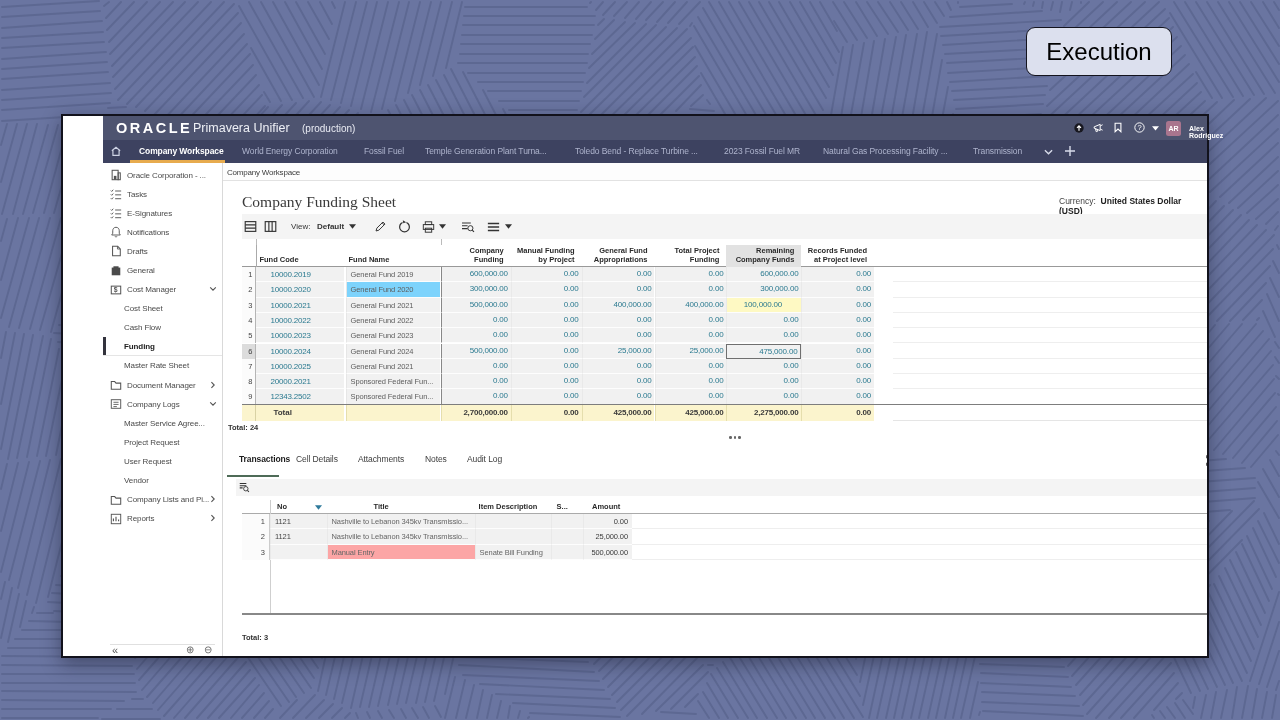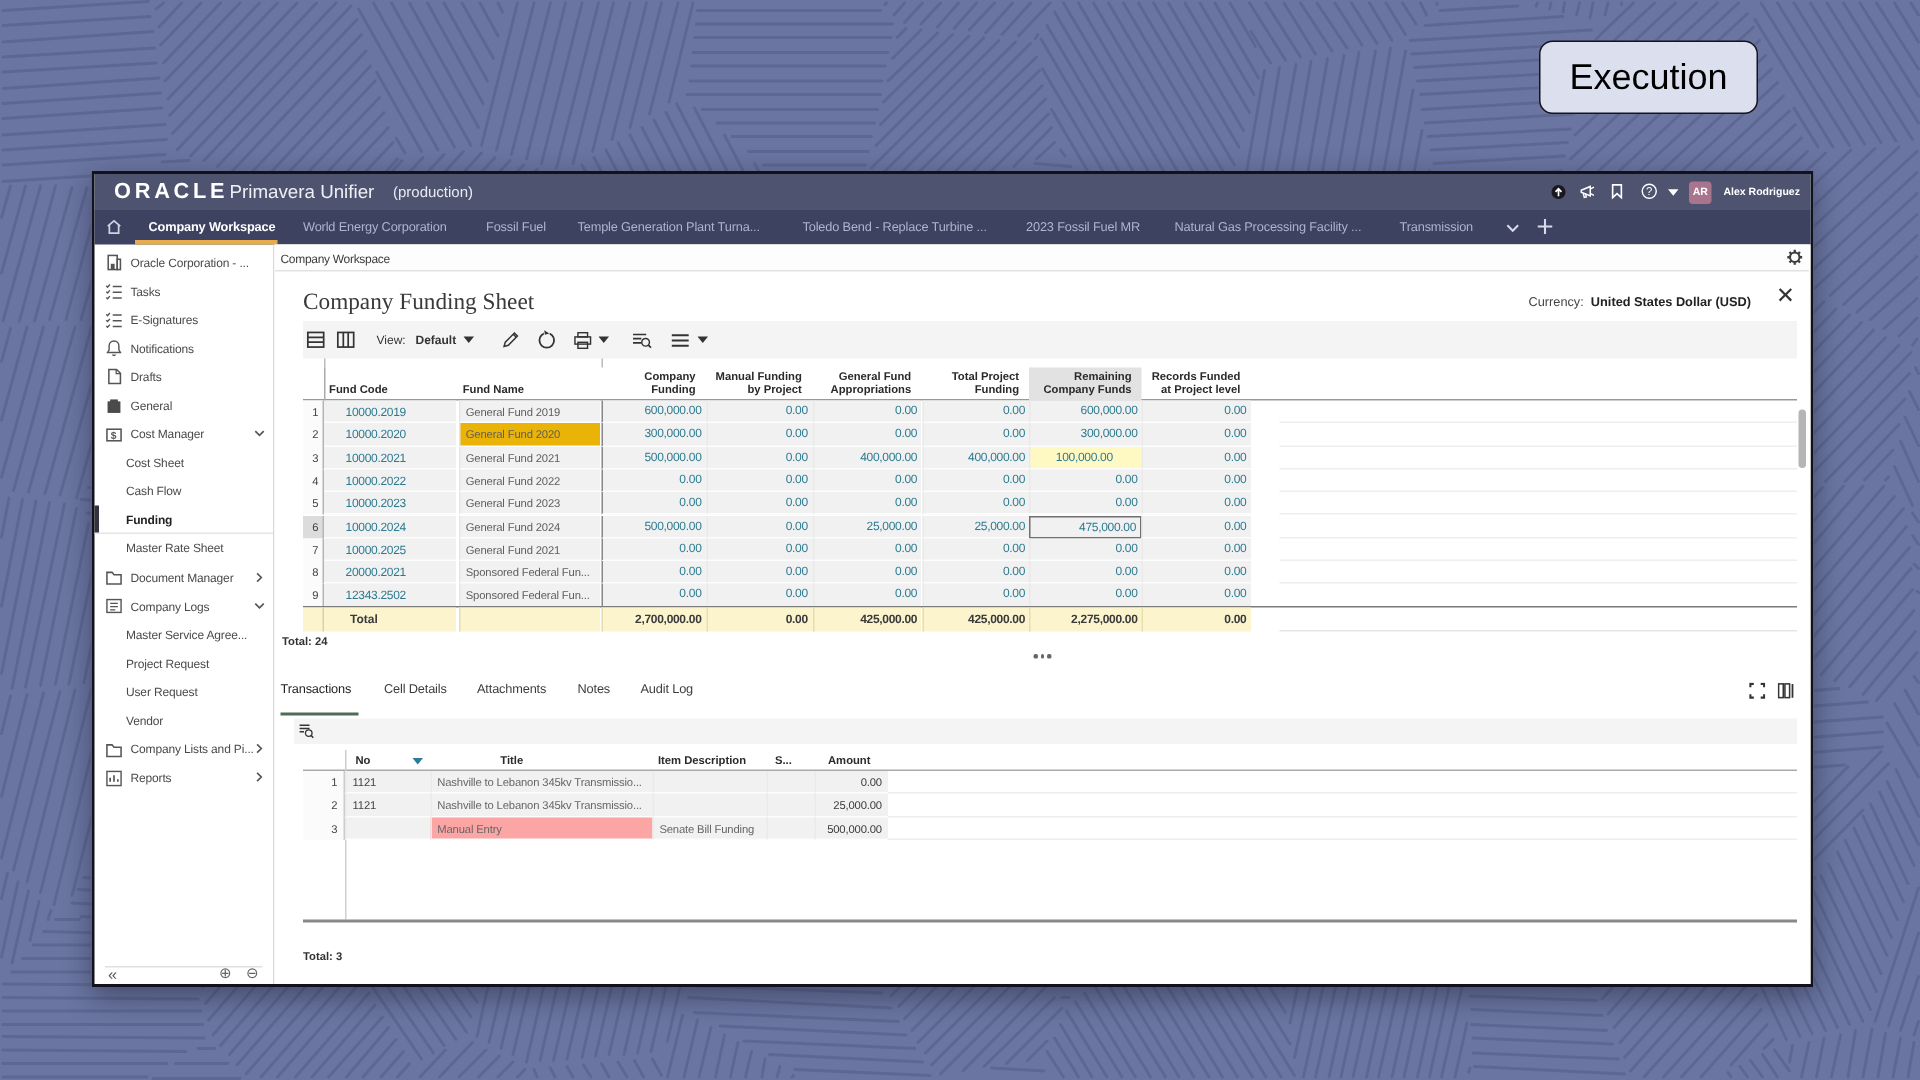--- a/index.html
+++ b/index.html
@@ -1,19 +1,19 @@
 <!DOCTYPE html>
 <html><head>
 <meta charset="utf-8">
 <style>
 * { margin:0; padding:0; box-sizing:border-box; }
 html,body { width:1280px; height:720px; overflow:hidden; font-family:"Liberation Sans",sans-serif; }
 .bg { position:absolute; left:0; top:0; z-index:0; }
 .exec { position:absolute; left:1026px; top:27px; width:146px; height:49px; background:#dce0ee; border:1.6px solid #14141e; border-radius:9px; z-index:2; display:flex; align-items:center; justify-content:center; font-size:24px; color:#000; }
-.win { position:absolute; left:61px; top:114px; width:1148px; height:544px; background:#fff; border:2px solid #12121c; z-index:1; box-shadow:0 6px 18px rgba(20,22,40,.45); }
+.win { position:absolute; left:61px; top:114px; width:1148px; height:544px; background:#fff; border:2px solid #12121c; z-index:1; box-shadow:0 6px 18px rgba(20,22,40,.45);padding-left:40px; }
 .topbar { height:24px; background:#4e5470; position:relative; color:#fff; }
 .tabbar { height:23px; background:#3d4260; position:relative; color:#aeb4cd; font-size:8.5px; }
 .tab { position:absolute; top:6px; white-space:nowrap; letter-spacing:-0.1px;}
 .mainrow { display:flex; height:493px; }
 .sidebar { width:120px; border-right:1px solid #d9d9d9; position:relative; font-size:8px; color:#4a4a4a; flex:none; letter-spacing:-0.1px;}
 .sitem { height:19.1px; display:flex; align-items:center; padding-left:7px; position:relative; white-space:nowrap; }
 .sitem .ic { width:12px; height:12px; margin-right:5px; flex:none; }
 .sitem.sub { padding-left:21px; }
 .chev { position:absolute; right:5px; top:5px; }
 .sitem.sel { font-weight:bold; color:#222; border-bottom:1px solid #e5e5e5; }
@@ -343,21 +343,21 @@
 <div class="abs" style="left:268.7px;top:0;width:70.9px;height:100%;background:#f1f1f1;border-bottom:1px solid #fdfdfd;border-left:1px solid #e9e9e9;font-size:8px;letter-spacing:-0.2px;color:#2b7a90;text-align:right;padding-right:3px;line-height:14.8px;">0.00</div>
 <div class="abs" style="left:339.6px;top:0;width:72.9px;height:100%;background:#f1f1f1;border-bottom:1px solid #fdfdfd;border-left:1px solid #e9e9e9;font-size:8px;letter-spacing:-0.2px;color:#2b7a90;text-align:right;padding-right:3px;line-height:14.8px;">0.00</div>
 <div class="abs" style="left:412.5px;top:0;width:71.9px;height:100%;background:#f1f1f1;border-bottom:1px solid #fdfdfd;border-left:1px solid #e9e9e9;font-size:8px;letter-spacing:-0.2px;color:#2b7a90;text-align:right;padding-right:3px;line-height:14.8px;">0.00</div>
 <div class="abs" style="left:484.4px;top:0;width:75.0px;height:100%;background:#f1f1f1;border-bottom:1px solid #fdfdfd;border-left:1px solid #e9e9e9;font-size:8px;letter-spacing:-0.2px;color:#2b7a90;text-align:right;padding-right:3px;line-height:14.8px;">600,000.00</div>
 <div class="abs" style="left:559.4px;top:0;width:72.6px;height:100%;background:#f1f1f1;border-bottom:1px solid #fdfdfd;border-left:1px solid #e9e9e9;font-size:8px;letter-spacing:-0.2px;color:#2b7a90;text-align:right;padding-right:3px;line-height:14.8px;">0.00</div>
 <div class="abs" style="left:651px;top:0;width:345px;height:100%;border-bottom:1px solid #eee;"></div>
 </div>
 <div class="abs" style="left:0;top:15.3px;width:996px;height:15.3px;">
 <div class="abs" style="left:0;top:0;width:14.4px;height:100%;background:#fbfbfb;border-right:1px solid #b5b5b5;font-size:7.5px;color:#444;text-align:right;padding-right:3px;line-height:15.3px;">2</div>
 <div class="abs" style="left:14.4px;top:0;width:88.1px;height:100%;background:#f1f1f1;border-bottom:1px solid #fdfdfd;font-size:8px;letter-spacing:-0.2px;color:#2b7a90;padding-left:14px;line-height:15.3px;">10000.2020</div>
-<div class="abs" style="left:103.5px;top:0;width:94.5px;height:100%;background:#eab308;border-bottom:1px solid #fdfdfd;border-left:1px solid #e6e6e6;font-size:7.5px;letter-spacing:-0.1px;color:#5e5e5e;padding-left:4px;line-height:15.3px;white-space:nowrap;overflow:hidden;">General Fund 2020</div>
+<div class="abs" style="left:103.5px;top:0;width:94.5px;height:100%;background:#7dd3fc;border-bottom:1px solid #fdfdfd;border-left:1px solid #e6e6e6;font-size:7.5px;letter-spacing:-0.1px;color:#5e5e5e;padding-left:4px;line-height:15.3px;white-space:nowrap;overflow:hidden;">General Fund 2020</div>
 <div class="abs" style="left:199.0px;top:0;width:69.7px;height:100%;background:#f1f1f1;border-bottom:1px solid #fdfdfd;border-left:1.5px solid #888;font-size:8px;letter-spacing:-0.2px;color:#2b7a90;text-align:right;padding-right:3px;line-height:14.8px;">300,000.00</div>
 <div class="abs" style="left:268.7px;top:0;width:70.9px;height:100%;background:#f1f1f1;border-bottom:1px solid #fdfdfd;border-left:1px solid #e9e9e9;font-size:8px;letter-spacing:-0.2px;color:#2b7a90;text-align:right;padding-right:3px;line-height:14.8px;">0.00</div>
 <div class="abs" style="left:339.6px;top:0;width:72.9px;height:100%;background:#f1f1f1;border-bottom:1px solid #fdfdfd;border-left:1px solid #e9e9e9;font-size:8px;letter-spacing:-0.2px;color:#2b7a90;text-align:right;padding-right:3px;line-height:14.8px;">0.00</div>
 <div class="abs" style="left:412.5px;top:0;width:71.9px;height:100%;background:#f1f1f1;border-bottom:1px solid #fdfdfd;border-left:1px solid #e9e9e9;font-size:8px;letter-spacing:-0.2px;color:#2b7a90;text-align:right;padding-right:3px;line-height:14.8px;">0.00</div>
 <div class="abs" style="left:484.4px;top:0;width:75.0px;height:100%;background:#f1f1f1;border-bottom:1px solid #fdfdfd;border-left:1px solid #e9e9e9;font-size:8px;letter-spacing:-0.2px;color:#2b7a90;text-align:right;padding-right:3px;line-height:14.8px;">300,000.00</div>
 <div class="abs" style="left:559.4px;top:0;width:72.6px;height:100%;background:#f1f1f1;border-bottom:1px solid #fdfdfd;border-left:1px solid #e9e9e9;font-size:8px;letter-spacing:-0.2px;color:#2b7a90;text-align:right;padding-right:3px;line-height:14.8px;">0.00</div>
 <div class="abs" style="left:651px;top:0;width:345px;height:100%;border-bottom:1px solid #eee;"></div>
 </div>
 <div class="abs" style="left:0;top:30.6px;width:996px;height:15.3px;">
 <div class="abs" style="left:0;top:0;width:14.4px;height:100%;background:#fbfbfb;border-right:1px solid #b5b5b5;font-size:7.5px;color:#444;text-align:right;padding-right:3px;line-height:15.3px;">3</div>
@@ -457,21 +457,21 @@
 <div class="abs" style="left:559.4px;top:0;width:72.6px;height:100%;background:#fbf4cd;border-left:1px solid #e5dead;font-size:8px;letter-spacing:-0.2px;font-weight:bold;color:#3a3a3a;text-align:right;padding-right:3px;line-height:15.4px;">0.00</div>
 <div class="abs" style="left:651px;top:0;width:345px;height:100%;border-bottom:1px solid #e5e5e5;"></div>
 </div>
 <div class="abs" style="left:5px;top:260px;font-size:7.5px;font-weight:bold;color:#333;">Total: 24</div>
 <div class="abs" style="left:1016px;top:110px;width:5px;height:39px;background:#b5b5b5;border-radius:3px;"></div>
 <div class="abs" style="left:506px;top:273px;width:12px;height:4px;display:flex;gap:2px;">
           <i style="width:2.5px;height:2.5px;background:#666;border-radius:50%"></i>
           <i style="width:2.5px;height:2.5px;background:#666;border-radius:50%"></i>
           <i style="width:2.5px;height:2.5px;background:#666;border-radius:50%"></i>
         </div>
-<div class="abs" style="left:4px;top:291px;font-size:8.5px;font-weight:normal;color:#1e1e1e;letter-spacing:-0.1px;">Transactions</div>
+<div class="abs" style="left:16px;top:291px;font-size:8.5px;font-weight:bold;color:#1e1e1e;letter-spacing:-0.1px;">Transactions</div>
 <div class="abs" style="left:73px;top:291px;font-size:8.5px;color:#3d3d3d;letter-spacing:-0.1px;">Cell Details</div>
 <div class="abs" style="left:135px;top:291px;font-size:8.5px;color:#3d3d3d;letter-spacing:-0.1px;">Attachments</div>
 <div class="abs" style="left:202px;top:291px;font-size:8.5px;color:#3d3d3d;letter-spacing:-0.1px;">Notes</div>
 <div class="abs" style="left:244px;top:291px;font-size:8.5px;color:#3d3d3d;letter-spacing:-0.1px;">Audit Log</div>
 <div class="abs" style="left:4px;top:312px;width:52px;height:2px;background:#4e6b57;"></div>
 <svg class="abs" style="left:983px;top:292px" width="11" height="11" viewBox="0 0 12 12">
           <path d="M1 3.5V1h2.5M8.5 1H11v2.5M11 8.5V11H8.5M3.5 11H1V8.5" stroke="#333" stroke-width="1.5" fill="none"></path>
         </svg>
 <svg class="abs" style="left:1002px;top:292px" width="11" height="11" viewBox="0 0 12 12">
           <rect x="0.8" y="1" width="3.4" height="10" stroke="#333" fill="none" stroke-width="1.1"></rect>

